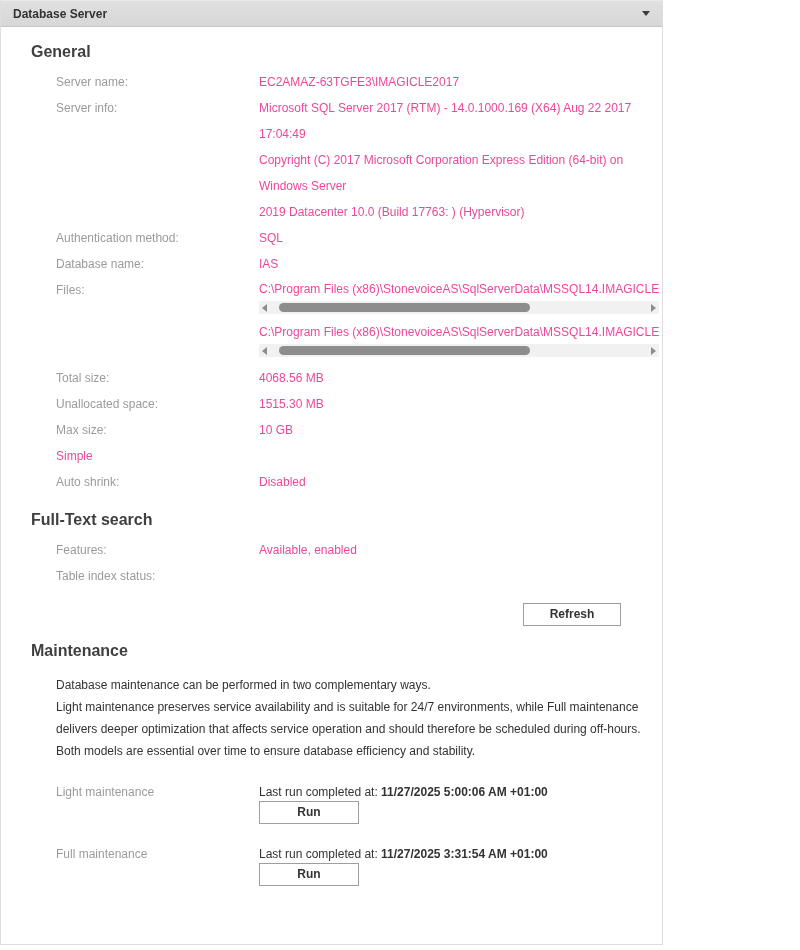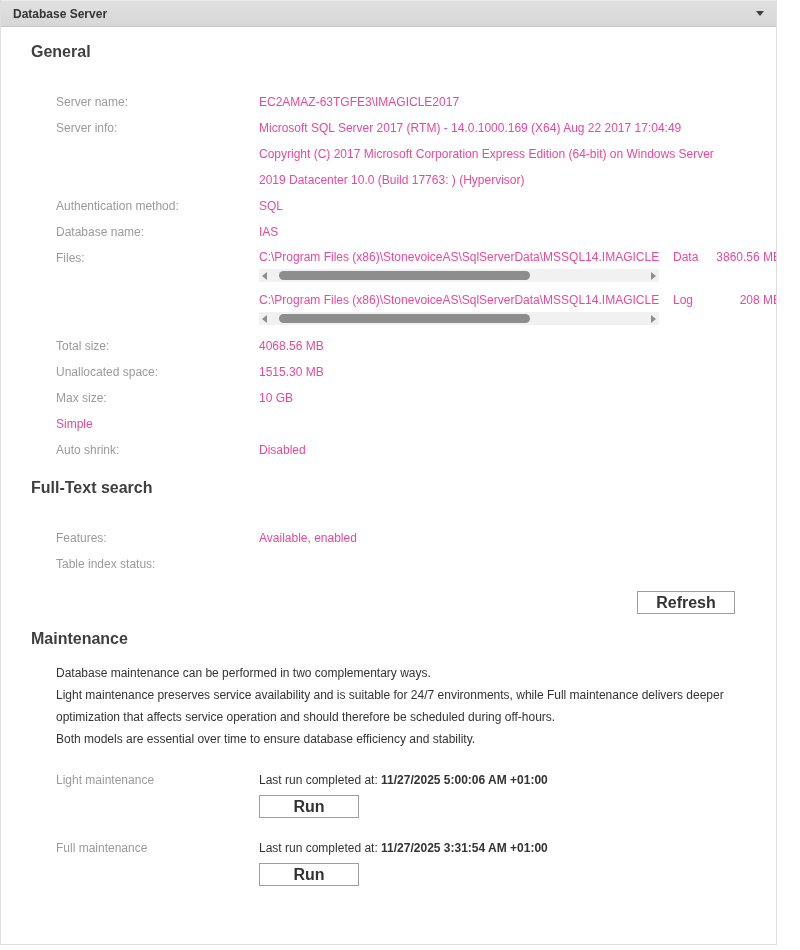--- a/index.html
+++ b/index.html
@@ -2,35 +2,35 @@
 <html><head>
 <meta charset="utf-8">
 <style>
   * { margin:0; padding:0; box-sizing:border-box; }
   html,body { background:#ffffff; }
   body {
     width:800px; height:950px;
     font-family:"Liberation Sans", sans-serif;
     font-size:12px; color:#333;
   }
-  .panel { width:777px; height:945px; border:1px solid #dedede; border-top:none; overflow:hidden; background:#fff; }
+  .panel { width:663px; height:945px; border:1px solid #dedede; border-top:none; overflow:hidden; background:#fff; }
   .panel-header {
     height:27px; display:flex; align-items:center; padding:0 12px;
     background:linear-gradient(#e0e0e0,#d7d7d7);
     border-top:1px solid #eaeaea; border-bottom:1px solid #c6c6c6;
     cursor:pointer;
   }
   .panel-title { font-weight:bold; color:#333; }
   .chevron {
     margin-left:auto; width:0; height:0;
     border-left:4px solid transparent; border-right:4px solid transparent;
     border-top:5px solid #3c3c3c;
   }
   .section-heading { font-size:16px; font-weight:bold; color:#3f3f3f; margin:16px 0 0 30px; }
-  .section-content { padding-left:55px; padding-right:4px; margin-top:28px; }
+  .section-content { padding-left:55px; padding-right:4px; margin-top:8px; }
   .row { display:flex; line-height:26px; }
   .label { width:203px; flex-shrink:0; color:#9b9b9b; }
   .value { color:#ec4899; }
   .multiline div { line-height:26px; }
 
   
   .files-block { padding-top:2px; }
   .file-entry { margin-bottom:8px; }
   .file-line { display:flex; align-items:baseline; line-height:20px; }
   .file-path { width:400px; overflow:hidden; white-space:nowrap; flex-shrink:0; }
@@ -41,33 +41,33 @@
   .sb-arrow-right { width:0; height:0; border-top:4px solid transparent; border-bottom:4px solid transparent; border-left:5px solid #8d8d8d; }
   .sb-track { flex:1; position:relative; height:9px; margin:0 5px; }
   .sb-thumb { position:absolute; left:2%; top:0; width:67%; height:9px; border-radius:5px; background:#8d8d8d; }
 
   
   .ft-details { line-height:22px; }
   .ft-table-name { font-weight:bold; line-height:24px; }
   .ft-details .ft-detail { margin-left:15px; }
   .btn {
     display:block; background:#fff; border:1px solid #9e9e9e;
-    font-family:"Liberation Sans", sans-serif; font-size:16px; font-weight:bold; color:#333;
+    font-family:"Liberation Sans", sans-serif; font-size:12px; font-weight:bold; color:#333;
     height:23px; line-height:21px; text-align:center; cursor:pointer;
   }
   .refresh-btn { width:98px; margin:14px 37px 0 auto; }
 
   
   .maint-desc { margin:14px 20px 0 55px; max-width:725px; }
   .maint-desc div { line-height:22px; }
   .maint-row { display:flex; margin-top:22px; padding-left:55px; }
   .maint-row .label { line-height:16px; }
   .maint-value .last-run { line-height:16px; }
   .last-run b { font-weight:bold; }
-  .run-btn { width:100px; margin-top:7px; }
+  .run-btn { width:100px; margin-top:1px; }
 </style>
 </head>
 <body>
 
 <div class="panel">
 
   <div class="panel-header">
     <span class="panel-title">Database Server</span>
     <span class="chevron"></span>
   </div>

